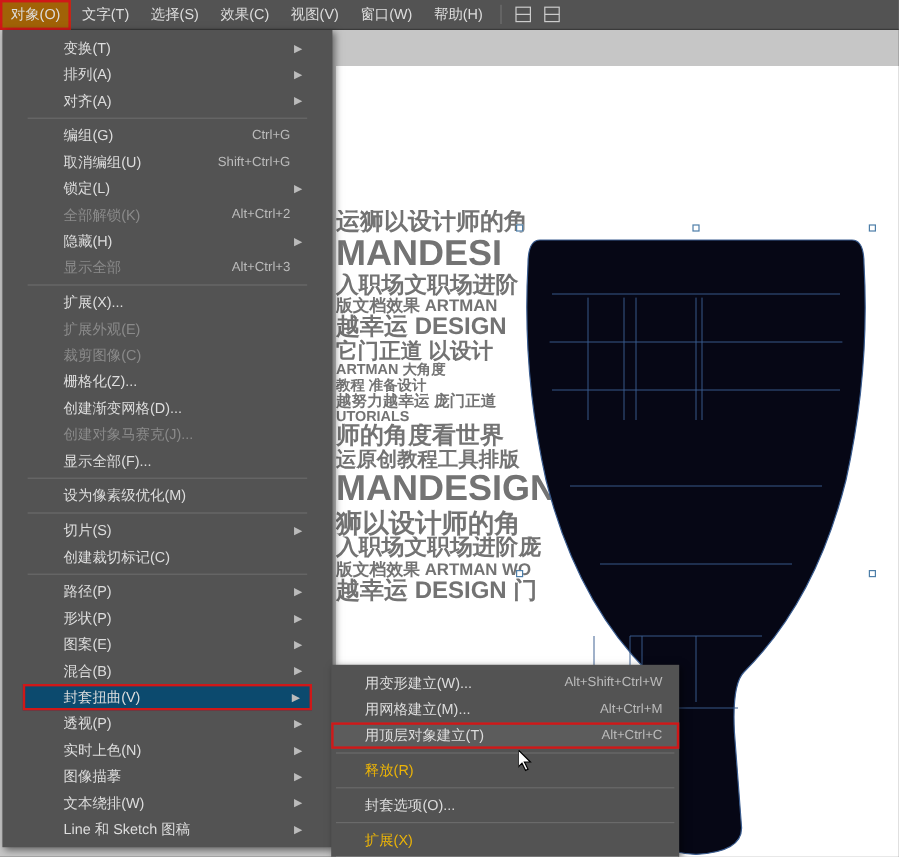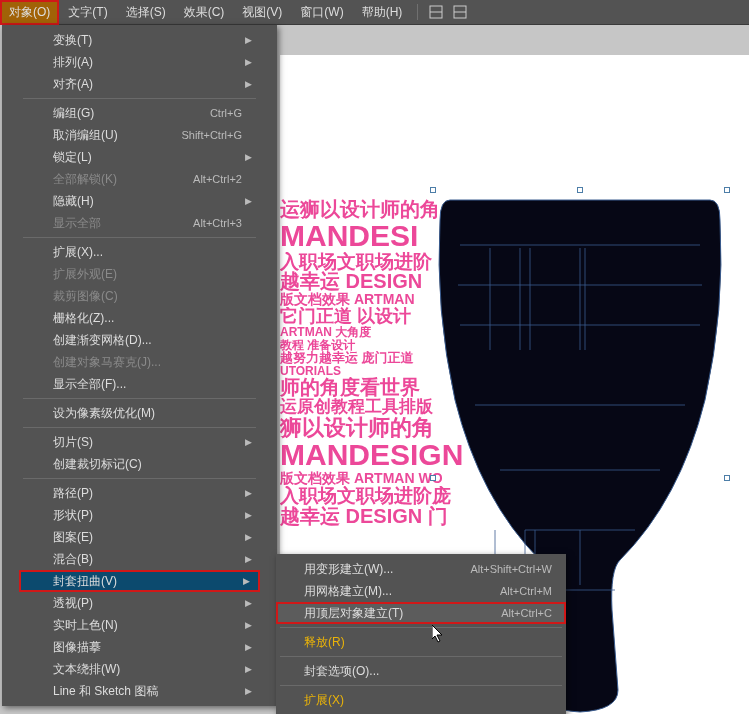--- a/index.html
+++ b/index.html
@@ -6,21 +6,21 @@
   body { width: 749px; height: 714px; background: #535353; overflow: hidden; position: relative; }
   
   .menubar { height: 25px; background: #535353; display: flex; align-items: center; color: #ddd; font-size: 12px; border-bottom: 1px solid #3a3a3a; }
   .menubar-item { padding: 4px 9px; cursor: pointer; }
   .menubar-item.active { background: #a16207; border: 2px solid #d01818; padding: 2px 7px; }
   .menubar-sep { width: 1px; height: 16px; background: #707070; margin: 0 6px; }
   .menubar-icon { width: 16px; height: 16px; margin: 0 4px; display: inline-flex; }
   
   .canvas-area { position: absolute; top: 25px; left: 0; right: 0; bottom: 0; background: #c6c6c6; }
   .artboard { position: absolute; left: 280px; top: 30px; width: 469px; height: 680px; background: #fff; }
-  .bg-text { position: absolute; left: 0; top: 120px; width: 200px; color: #ec4899; font-weight: 800; line-height: 1.05; margin-top: 24px; }
+  .bg-text { position: absolute; left: 0; top: 120px; width: 200px; color: #737373; font-weight: 800; line-height: 1.05; }
   .bg-text .row { white-space: nowrap; overflow: hidden; }
   .vase { position: absolute; left: 150px; top: 135px; width: 300px; height: 525px; }
   .vase svg { width: 100%; height: 100%; }
   .sel-handle { position: absolute; width: 6px; height: 6px; background: #fff; border: 1px solid #4d7ea8; }
   
   .dropdown { position: absolute; left: 2px; top: 25px; width: 275px; background: #535353; color: #ddd; font-size: 12px; box-shadow: 2px 2px 6px rgba(0,0,0,.5); padding: 4px 17px; }
   .dd-item { height: 22px; display: flex; align-items: center; padding: 0 18px 0 34px; justify-content: space-between; cursor: pointer; position: relative; }
   .dd-item.disabled { color: #8a8a8a; }
   .dd-item.has-sub::after { content: "▶"; font-size: 9px; position: absolute; right: 8px; color: #bbb; }
   .dd-item.highlighted { background: #0c4a6e; border: 2px solid #d01818; height: 22px; padding: 0 16px 0 32px; }
@@ -59,33 +59,33 @@
       </svg>
     </span>
   </div>
 
 <div class="canvas-area">
   <div class="artboard">
     <div class="bg-text">
         <div class="row" style="font-size: 20px;">运狮以设计师的角</div>
         <div class="row" style="font-size: 30px;">MANDESI</div>
         <div class="row" style="font-size: 19px;">入职场文职场进阶</div>
+        <div class="row" style="font-size: 14px;">版文档效果 ARTMAN</div>
         <div class="row" style="font-size: 20px;">越幸运 DESIGN</div>
-        <div class="row" style="font-size: 14px;">版文档效果 ARTMAN</div>
         <div class="row" style="font-size: 18px;">它门正道 以设计</div>
         <div class="row" style="font-size: 12px;">ARTMAN 大角度</div>
         <div class="row" style="font-size: 12px;">教程 准备设计</div>
         <div class="row" style="font-size: 13px;">越努力越幸运 庞门正道</div>
         <div class="row" style="font-size: 12px;">UTORIALS</div>
         <div class="row" style="font-size: 20px;">师的角度看世界</div>
         <div class="row" style="font-size: 17px;">运原创教程工具排版</div>
+        <div class="row" style="font-size: 30px;">MANDESIGN</div>
         <div class="row" style="font-size: 22px;">狮以设计师的角</div>
-        <div class="row" style="font-size: 30px;">MANDESIGN</div>
+        <div class="row" style="font-size: 19px;">入职场文职场进阶庞</div>
         <div class="row" style="font-size: 14px;">版文档效果 ARTMAN WO</div>
-        <div class="row" style="font-size: 19px;">入职场文职场进阶庞</div>
         <div class="row" style="font-size: 20px;">越幸运 DESIGN 门</div>
       </div>
     <div class="vase">
       <svg viewBox="0 0 300 525">
         <path d="M 20 10 Q 10 10 10 30 Q 5 120 25 210 Q 50 310 110 370 Q 120 380 118 420 L 112 500 Q 112 520 150 522 Q 188 520 188 500 L 182 420 Q 180 380 190 370 Q 250 310 275 210 Q 295 120 290 30 Q 290 10 280 10 Z" fill="#060715" stroke="#3a5c8f" stroke-width="1"></path>
         <line x1="30" y1="55" x2="270" y2="55" stroke="#3a5c8f" stroke-width="0.8"></line>
         <line x1="28" y1="95" x2="272" y2="95" stroke="#3a5c8f" stroke-width="0.8"></line>
         <line x1="30" y1="135" x2="270" y2="135" stroke="#3a5c8f" stroke-width="0.8"></line>
         <line x1="45" y1="215" x2="255" y2="215" stroke="#3a5c8f" stroke-width="0.8"></line>
         <line x1="70" y1="280" x2="230" y2="280" stroke="#3a5c8f" stroke-width="0.8"></line>

